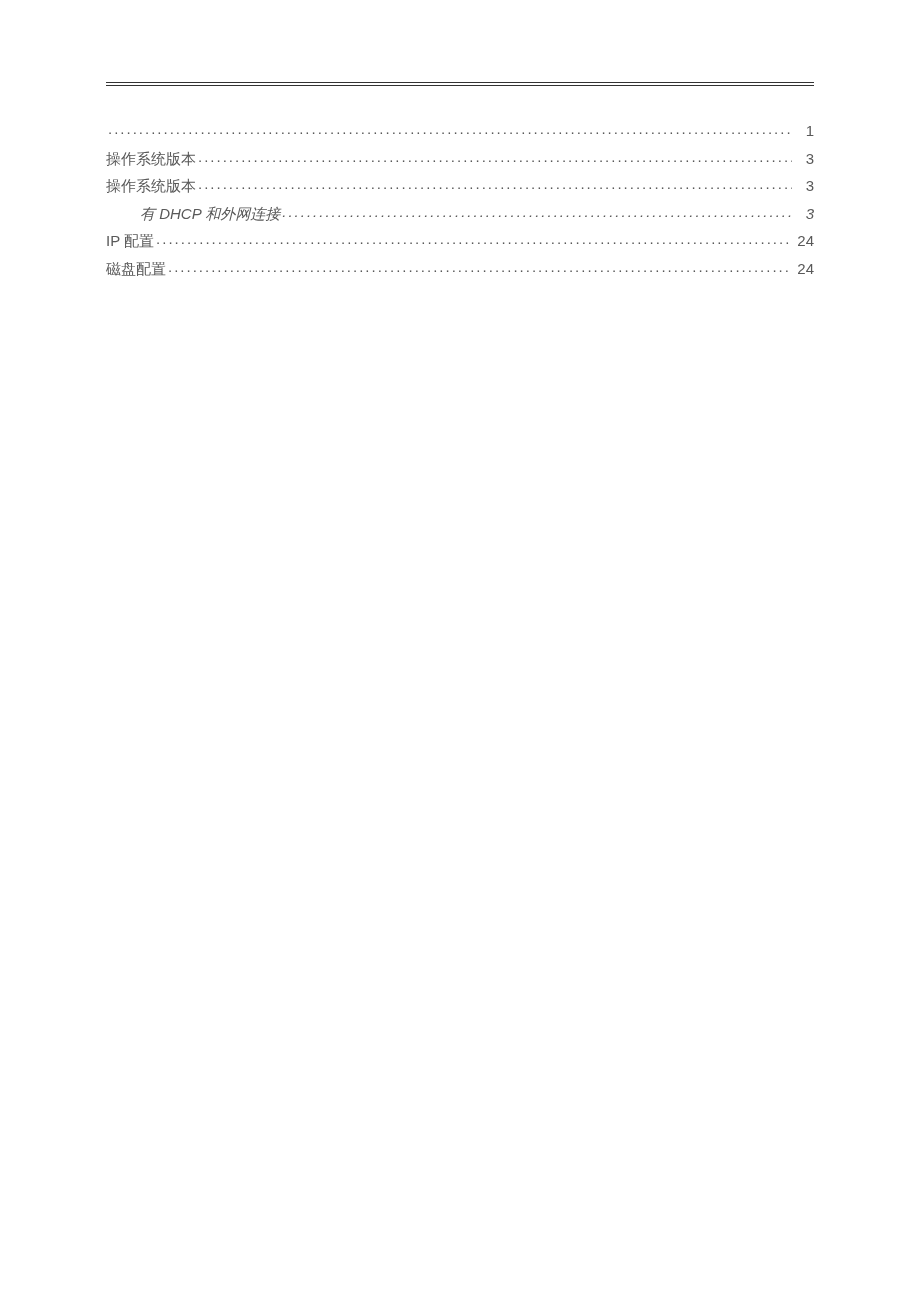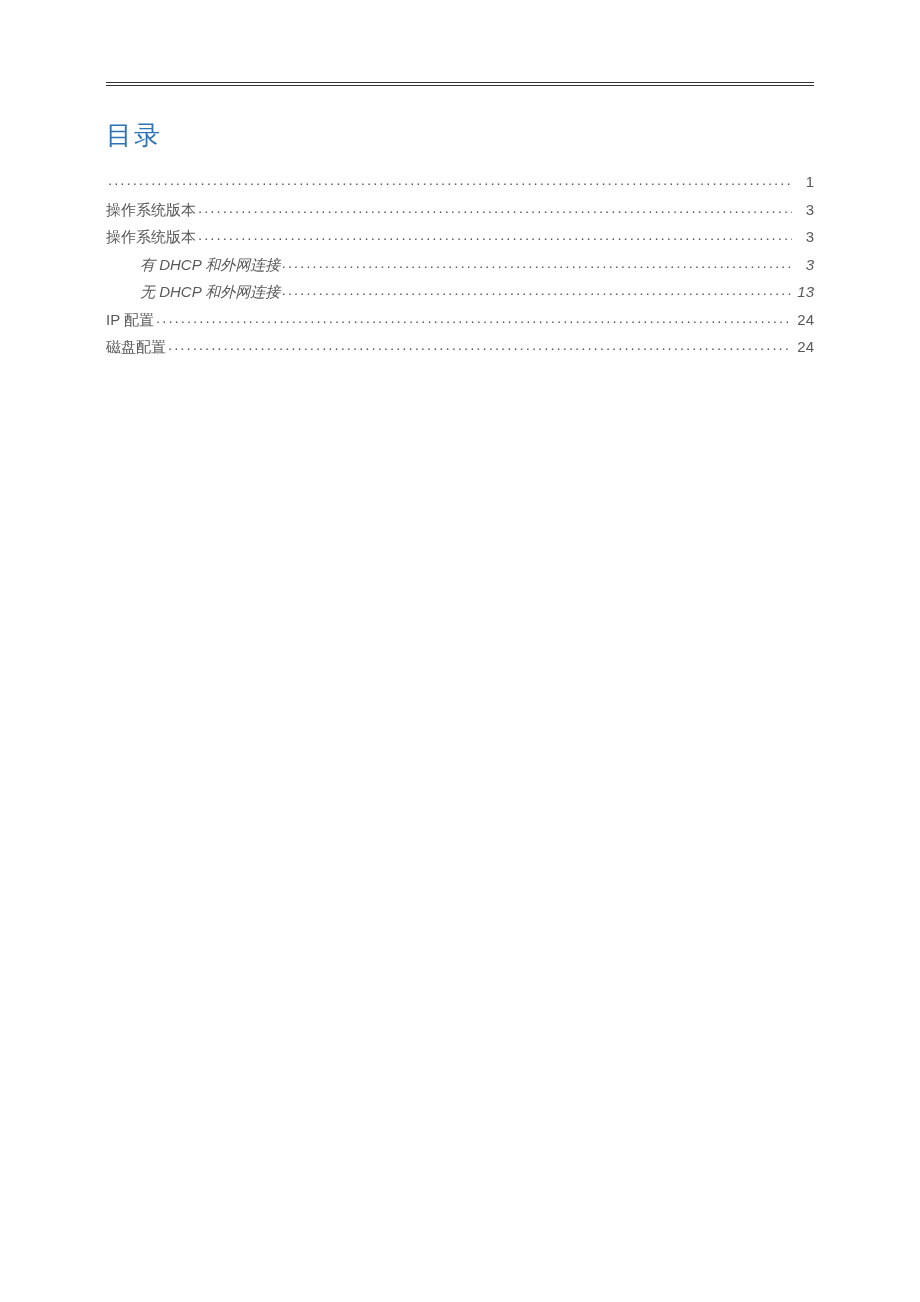--- a/index.html
+++ b/index.html
@@ -68,21 +68,20 @@
     min-width: 20px;
     text-align: right;
   }
 </style>
 </head>
 <body>
 
 <div class="page">
   <div class="top-rule"></div>
 
-  <h1 class="toc-title">目录</h1>
 
   <div class="toc">
 
     <div class="toc-row">
       <span class="toc-leader"></span>
       <span class="toc-page">1</span>
     </div>
 
     <div class="toc-row">
       <span class="toc-title-text">操作系统版本</span>
@@ -95,25 +94,20 @@
       <span class="toc-leader"></span>
       <span class="toc-page">3</span>
     </div>
 
     <div class="toc-row indent-1">
       <span class="toc-title-text">有 DHCP 和外网连接</span>
       <span class="toc-leader"></span>
       <span class="toc-page">3</span>
     </div>
 
-    <div class="toc-row indent-1">
-      <span class="toc-title-text">无 DHCP 和外网连接</span>
-      <span class="toc-leader"></span>
-      <span class="toc-page">13</span>
-    </div>
 
     <div class="toc-row">
       <span class="toc-title-text">IP 配置</span>
       <span class="toc-leader"></span>
       <span class="toc-page">24</span>
     </div>
 
     <div class="toc-row">
       <span class="toc-title-text">磁盘配置</span>
       <span class="toc-leader"></span>

